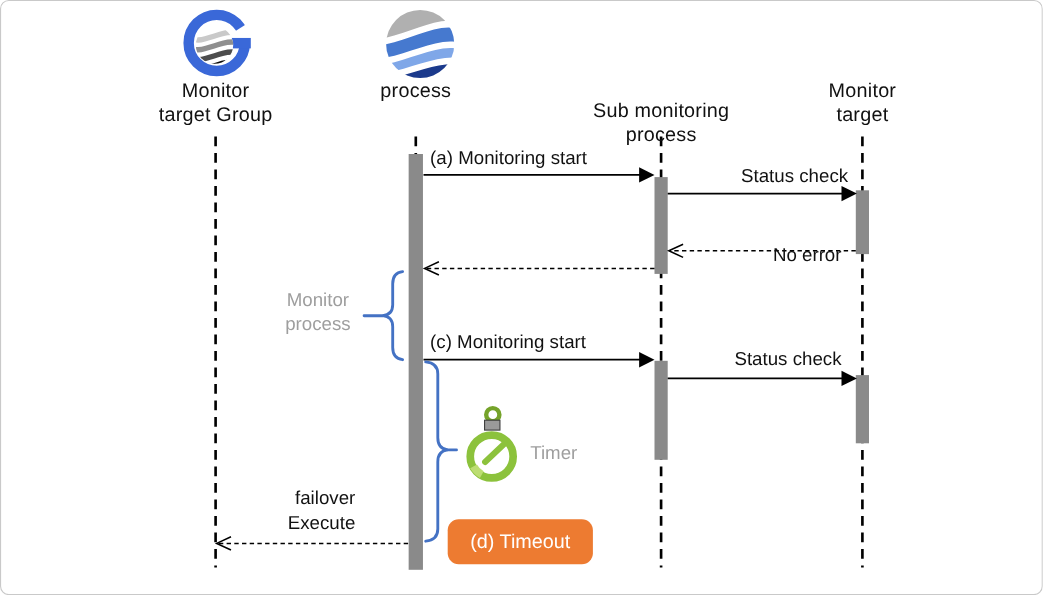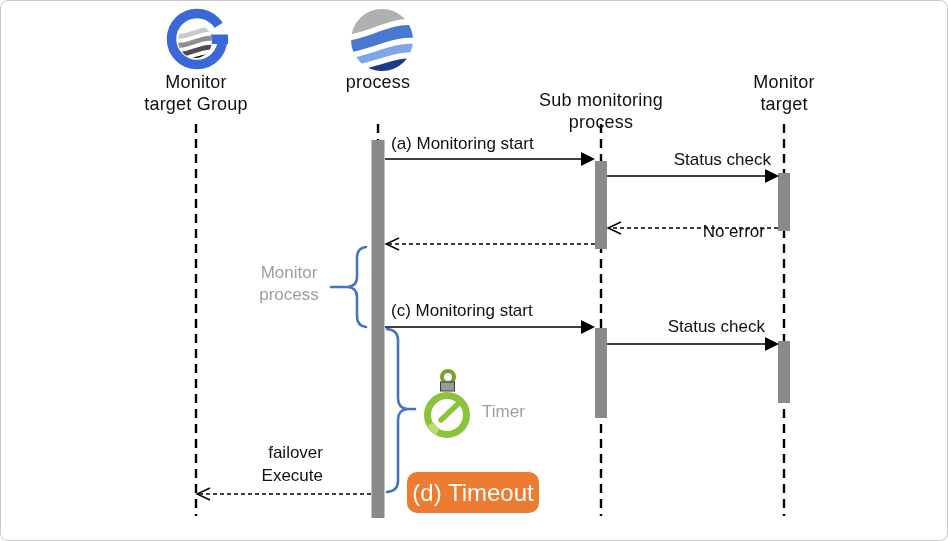--- a/index.html
+++ b/index.html
@@ -12,21 +12,21 @@
   .hdr{
     width:170px;text-align:center;font-size:18px;line-height:22px;
     color:#111;letter-spacing:.2px;
   }
   .msg{font-size:17px;line-height:21px;color:#111;white-space:nowrap;}
   .msg.center{text-align:right;white-space:normal;}
   .graylbl{color:#9e9e9e;font-size:17px;line-height:22px;text-align:center;}
   .badge{
     width:132px;height:41px;border-radius:10px;
     display:flex;align-items:center;justify-content:center;
-    color:#fff;font-size:24px;
+    color:#fff;font-size:18px;
   }
   svg{position:absolute;left:0;top:0;}
 </style>
 </head>
 <body>
 
 <div class="frame">
 
   <svg width="946" height="539" viewBox="0 0 946 539">
 

